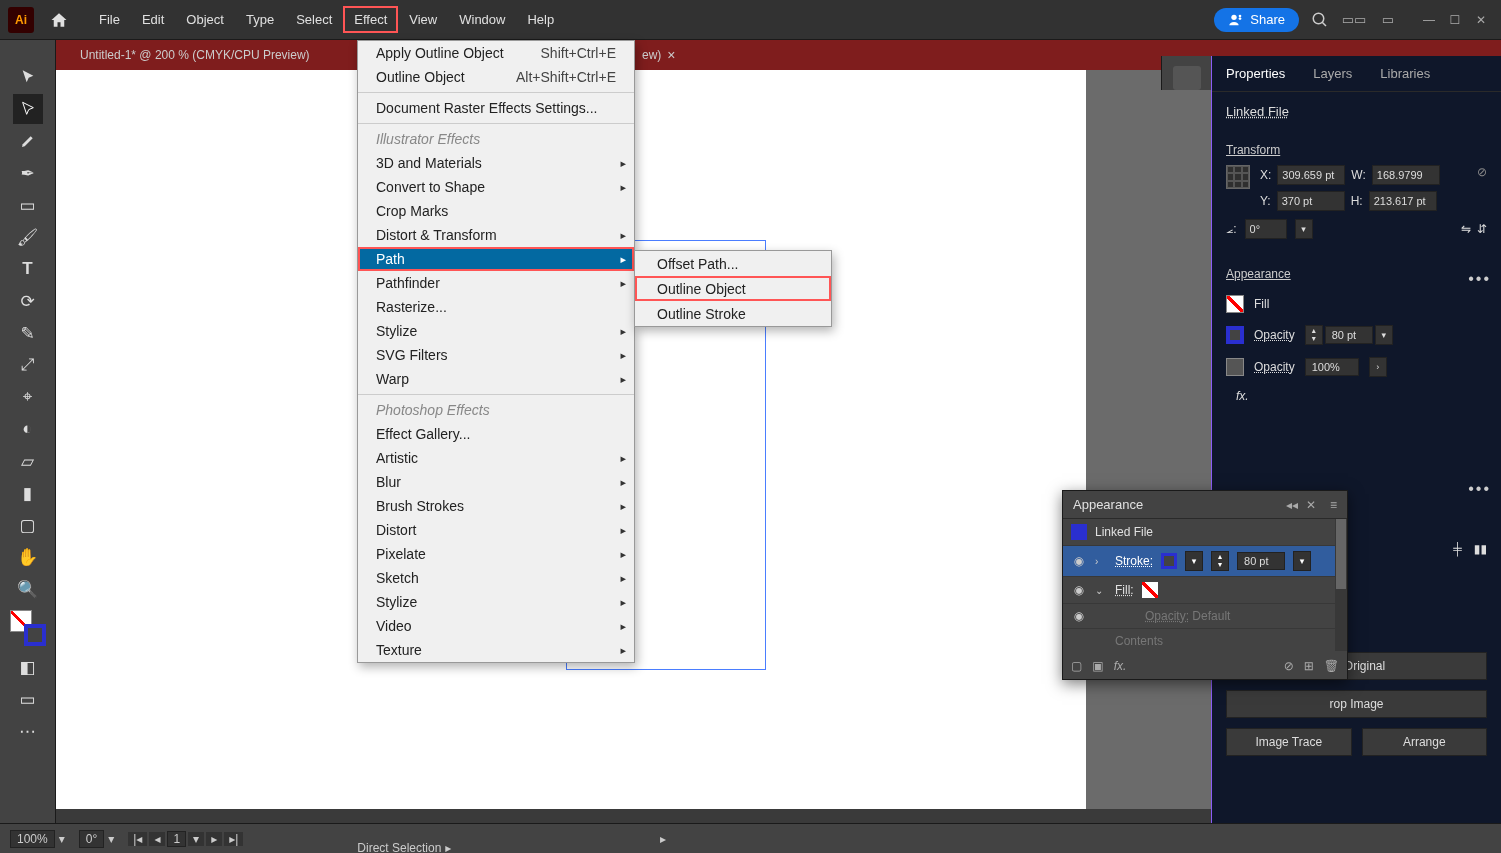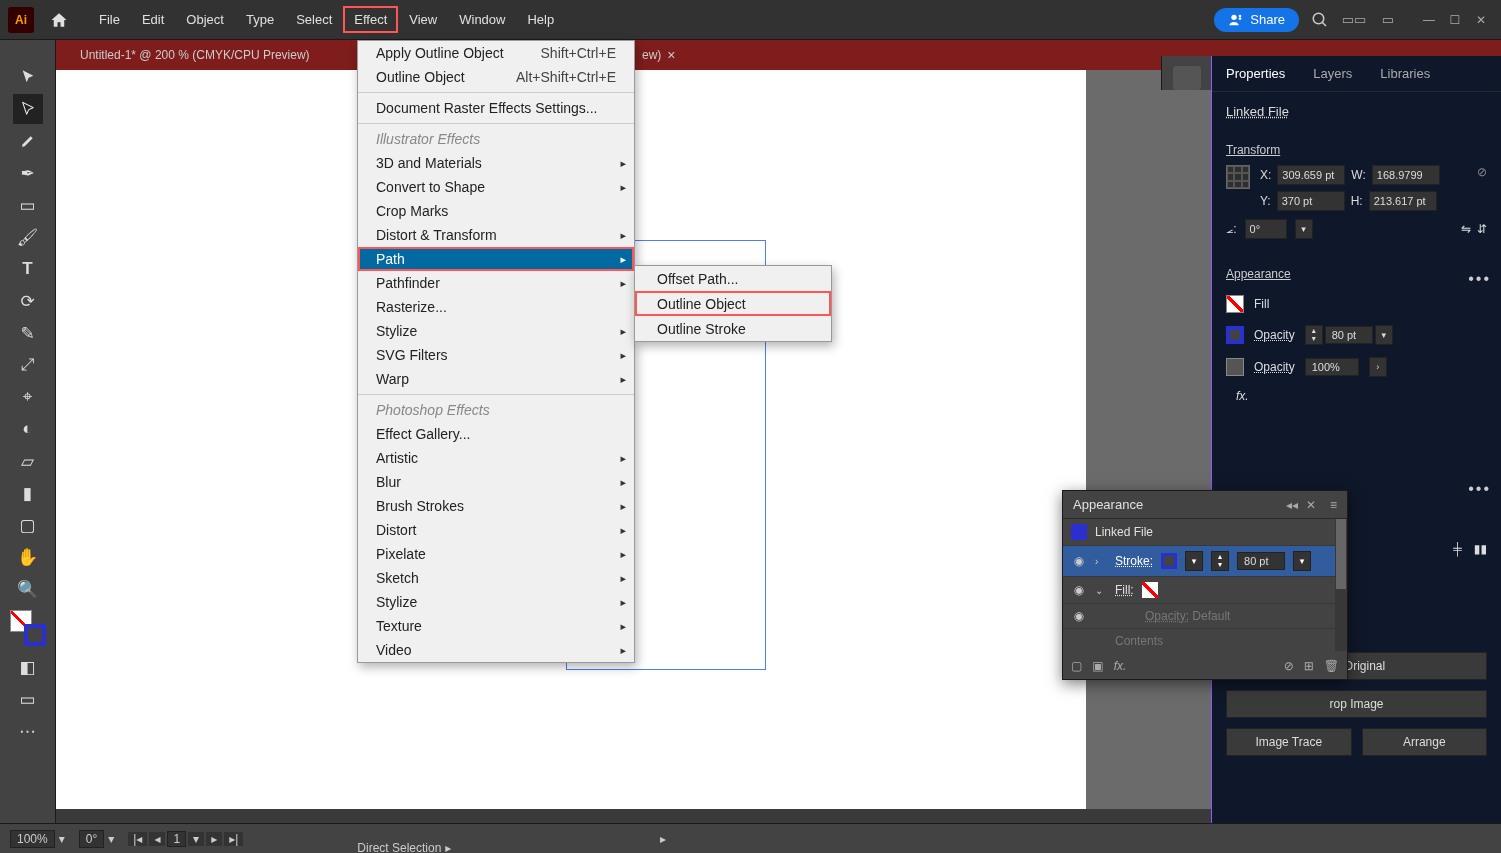--- a/index.html
+++ b/index.html
@@ -43,21 +43,21 @@
 .dd-row { padding: 3px 18px; display: flex; align-items: center; position: relative; height: 24px; }
 .dd-row.with-shortcut { justify-content: space-between; }
 .dd-shortcut { color: #444; }
 .dd-row.header { color: #888; font-style: italic; }
 .dd-row.has-sub::after { content: "▸"; position: absolute; right: 8px; font-size: 11px; color: #333; }
 .dd-row.selected { background: #0369a1; color: #fff; }
 .dd-row.selected::after { color: #fff; }
 .dd-row.boxed { outline: 2px solid #ff5555; outline-offset: -2px; }
 .dd-sep { height: 1px; background: #ccc; margin: 3px 0; }
 
-.submenu { position: absolute; top: 265px; left: 634px; width: 198px; background: #f0f0f0; border: 1px solid #999; box-shadow: 2px 4px 10px rgba(0,0,0,.3); color: #222; z-index: 60; font-size: 14px; }
+.submenu { position: absolute; top: 250px; left: 634px; width: 198px; background: #f0f0f0; border: 1px solid #999; box-shadow: 2px 4px 10px rgba(0,0,0,.3); color: #222; z-index: 60; font-size: 14px; }
 .sub-row { padding: 4px 22px; height: 25px; display:flex; align-items:center; }
 .sub-row.boxed { outline: 2px solid #ff5555; outline-offset: -2px; }
 
 
 .rightcol { width: 50px; background: #434343; border-left: 1px solid #1a1a1a; display:flex; flex-direction:column; align-items:center; padding-top: 10px; gap:14px;}
 .rightcol .bubble{ width:28px; height:24px; background:#555; border-radius:3px; }
 
 .properties-panel { position: absolute; top: 56px; right: 0; width: 290px; bottom: 30px; background: #0f172a; border-left: 1px solid #8b5cf6; color: #ddd; z-index: 5;}
 .panel-tabs { display: flex; height: 36px; align-items: center; border-bottom: 1px solid #2a2a2a; }
 .panel-tab { padding: 0 14px; color: #aaa; font-size: 13px; }
@@ -291,24 +291,24 @@
       <div class="dd-row has-sub">
         <span>Pixelate</span>
       </div>
       <div class="dd-row has-sub">
         <span>Sketch</span>
       </div>
       <div class="dd-row has-sub">
         <span>Stylize</span>
       </div>
       <div class="dd-row has-sub">
+        <span>Video</span>
+      </div>
+      <div class="dd-row has-sub">
         <span>Texture</span>
-      </div>
-      <div class="dd-row has-sub">
-        <span>Video</span>
       </div>
     </div>
 </div>
 
 <div class="submenu">
   <div id="path-sub-items">
       <div class="sub-row">Offset Path...</div>
       <div class="sub-row boxed">Outline Object</div>
       <div class="sub-row">Outline Stroke</div>
     </div>

